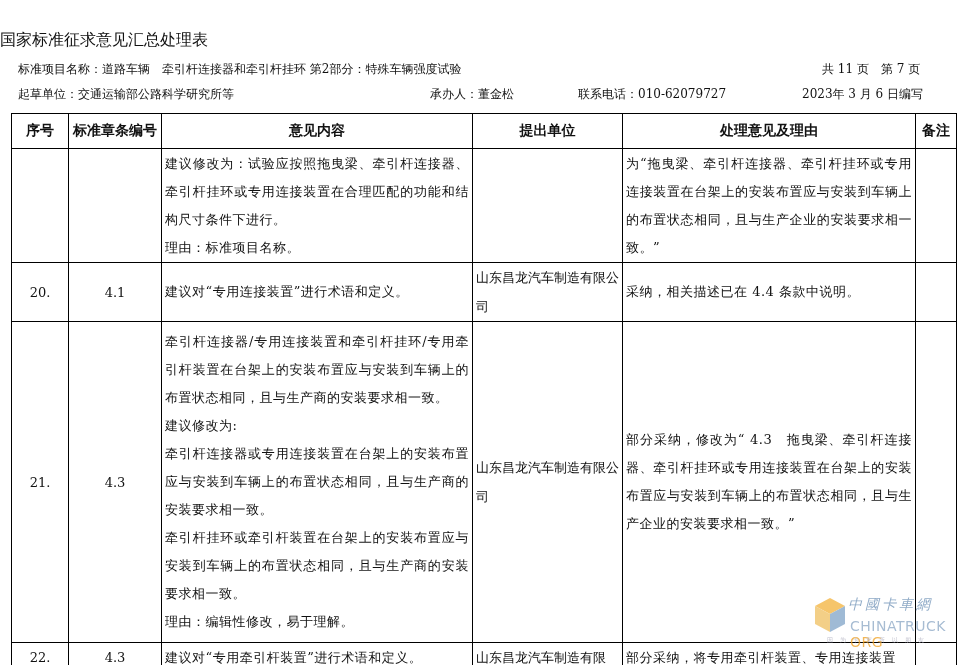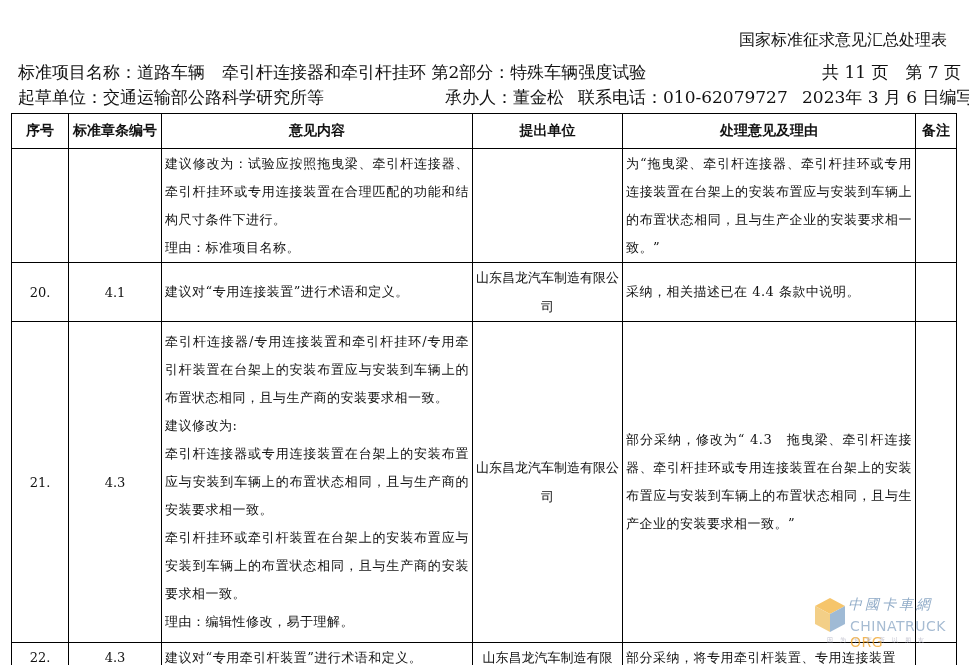--- a/index.html
+++ b/index.html
@@ -1,46 +1,46 @@
 <!DOCTYPE html>
 <html><head>
 <meta charset="utf-8">
 <style>
   html, body { margin: 0; padding: 0; background: #ffffff; }
   body { width: 969px; height: 665px; overflow: hidden; position: relative;
          font-family: "DejaVu Serif", "Liberation Serif", serif; color: #111; }
-  .title { position: absolute; top: 30px; left: 0; width: 947px; text-align: right;
+  .title { position: absolute; top: 30px; left: 0; width: 947px; text-align: left;
            font-size: 16px; font-family: Liberation Sans, sans-serif; }
-  .meta { position: absolute; font-size: 17px; white-space: pre; }
+  .meta { position: absolute; font-size: 12px; white-space: pre; }
   table.main { position: absolute; left: 11px; top: 113px; border-collapse: collapse;
                table-layout: fixed; width: 945px; font-size: 13px; }
   table.main td, table.main th { border: 1px solid #000; padding: 0 3px; vertical-align: middle; }
   table.main th { font-family: "DejaVu Sans", "Liberation Sans", sans-serif; font-weight: bold;
                   font-size: 14px; height: 34px; text-align: center; }
   .c-num, .c-clause { text-align: center; }
-  .c-unit { text-align: center; line-height: 29px; }
+  .c-unit { text-align: left; line-height: 29px; }
   .txt { line-height: 28px; text-align: justify; letter-spacing: 0.5px; }
   .txt div { }
   .watermark { position: absolute; left: 815px; top: 596px; width: 125px; height: 48px; opacity: 0.75; pointer-events: none; }
   .wm-cube { position: absolute; left: 0; top: 2px; width: 30px; height: 34px; }
   .wm-cn { position: absolute; left: 33px; top: 0; font-size: 14px; color: #6b8fb5; letter-spacing: 3px;
            font-family: "DejaVu Serif", serif; font-style: italic; }
   .wm-en { position: absolute; left: 35px; top: 22px; font-size: 14px; color: #8aa6c4;
            font-family: "DejaVu Sans", sans-serif; letter-spacing: 0.5px; }
   .wm-en b { color: #f0a020; font-weight: normal; }
   .wm-sub { position: absolute; left: 12px; top: 40px; font-size: 6px; color: #aab; letter-spacing: 7px; white-space: nowrap; }
 </style>
 </head>
 <body>
 
 <div class="title">国家标准征求意见汇总处理表</div>
 <div class="meta" style="left:18px; top:61px;">标准项目名称：道路车辆　牵引杆连接器和牵引杆挂环 第2部分：特殊车辆强度试验</div>
 <div class="meta" style="left:822px; top:61px;">共 11 页　第 7 页</div>
 <div class="meta" style="left:18px; top:86px;">起草单位：交通运输部公路科学研究所等</div>
-<div class="meta" style="left:430px; top:86px;margin-left:15px;">承办人：董金松</div>
+<div class="meta" style="left:430px; top:86px;">承办人：董金松</div>
 <div class="meta" style="left:578px; top:86px;">联系电话：010-62079727</div>
 <div class="meta" style="left:802px; top:86px;">2023年 3 月 6 日编写</div>
 
 <table class="main">
   <colgroup>
     <col style="width:57px">
       <col style="width:93px">
       <col style="width:311px">
     <col style="width:150px">
       <col style="width:293px">

